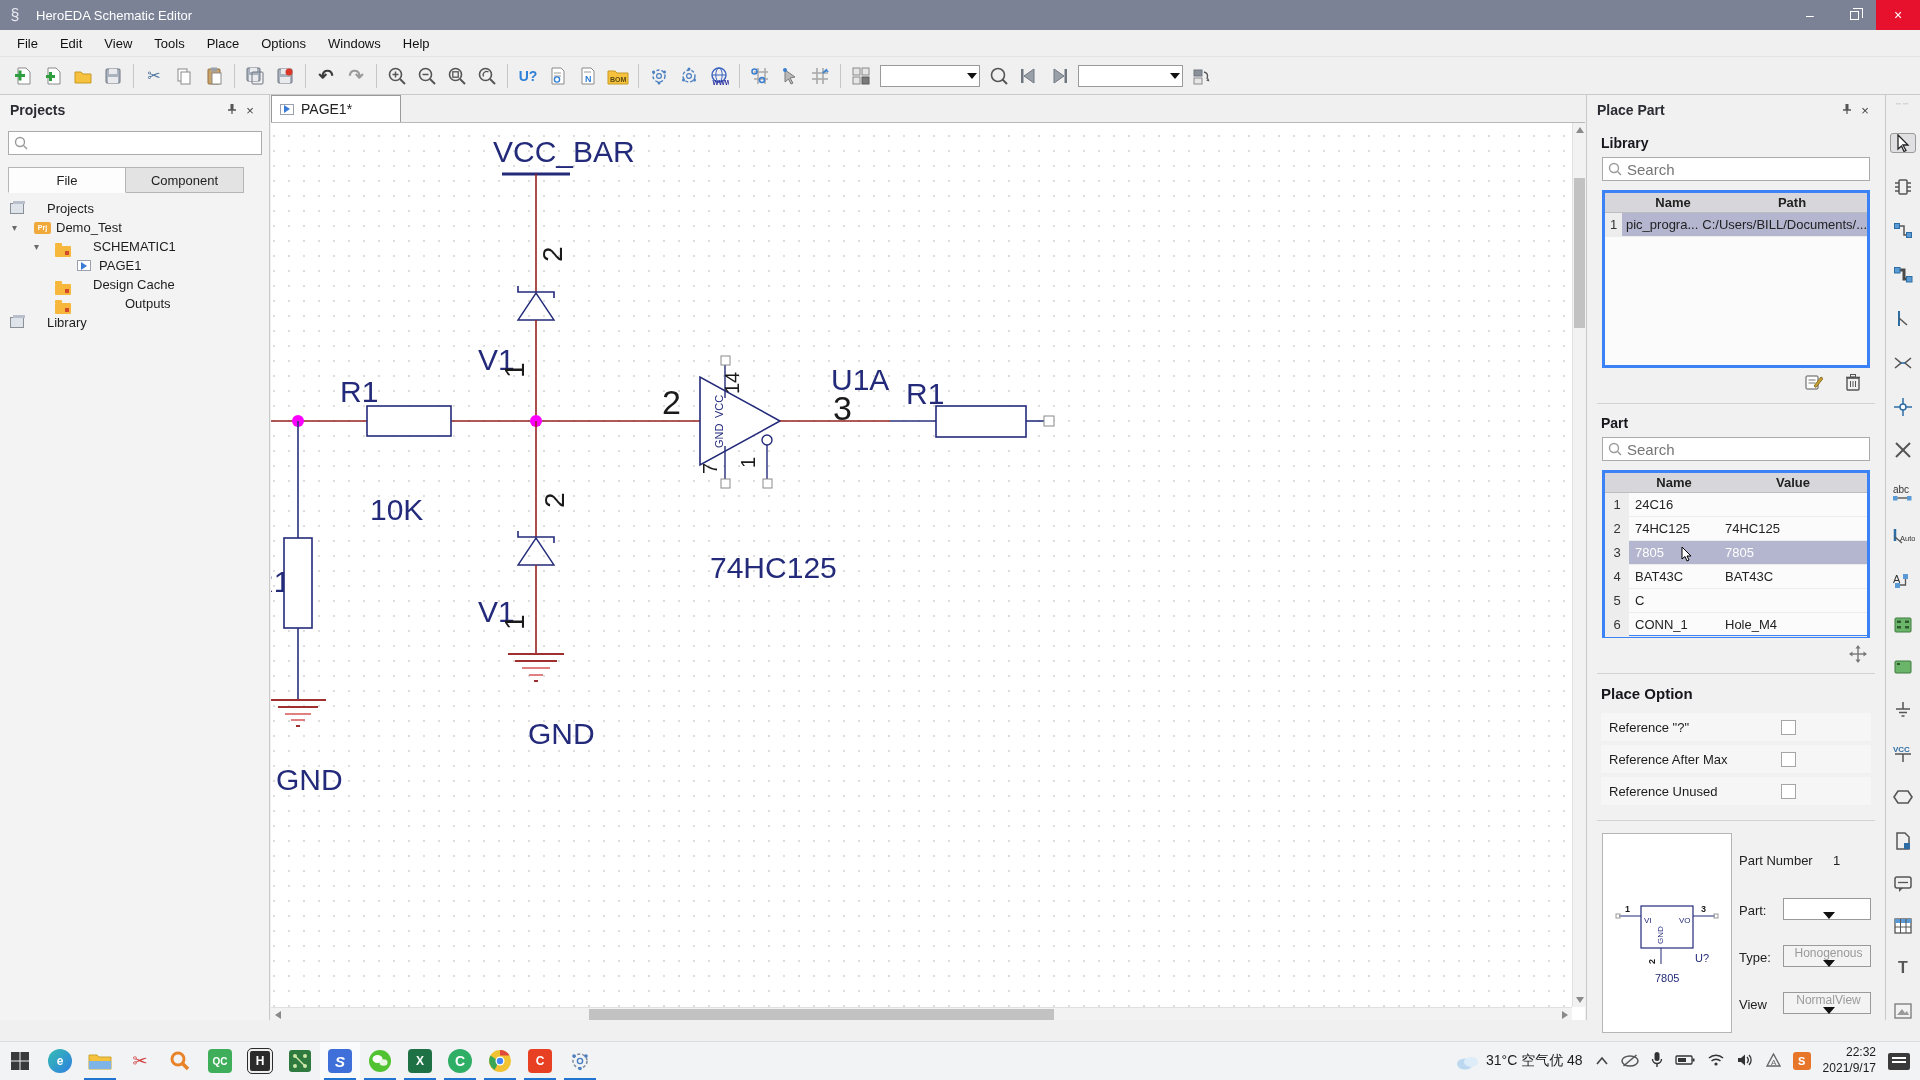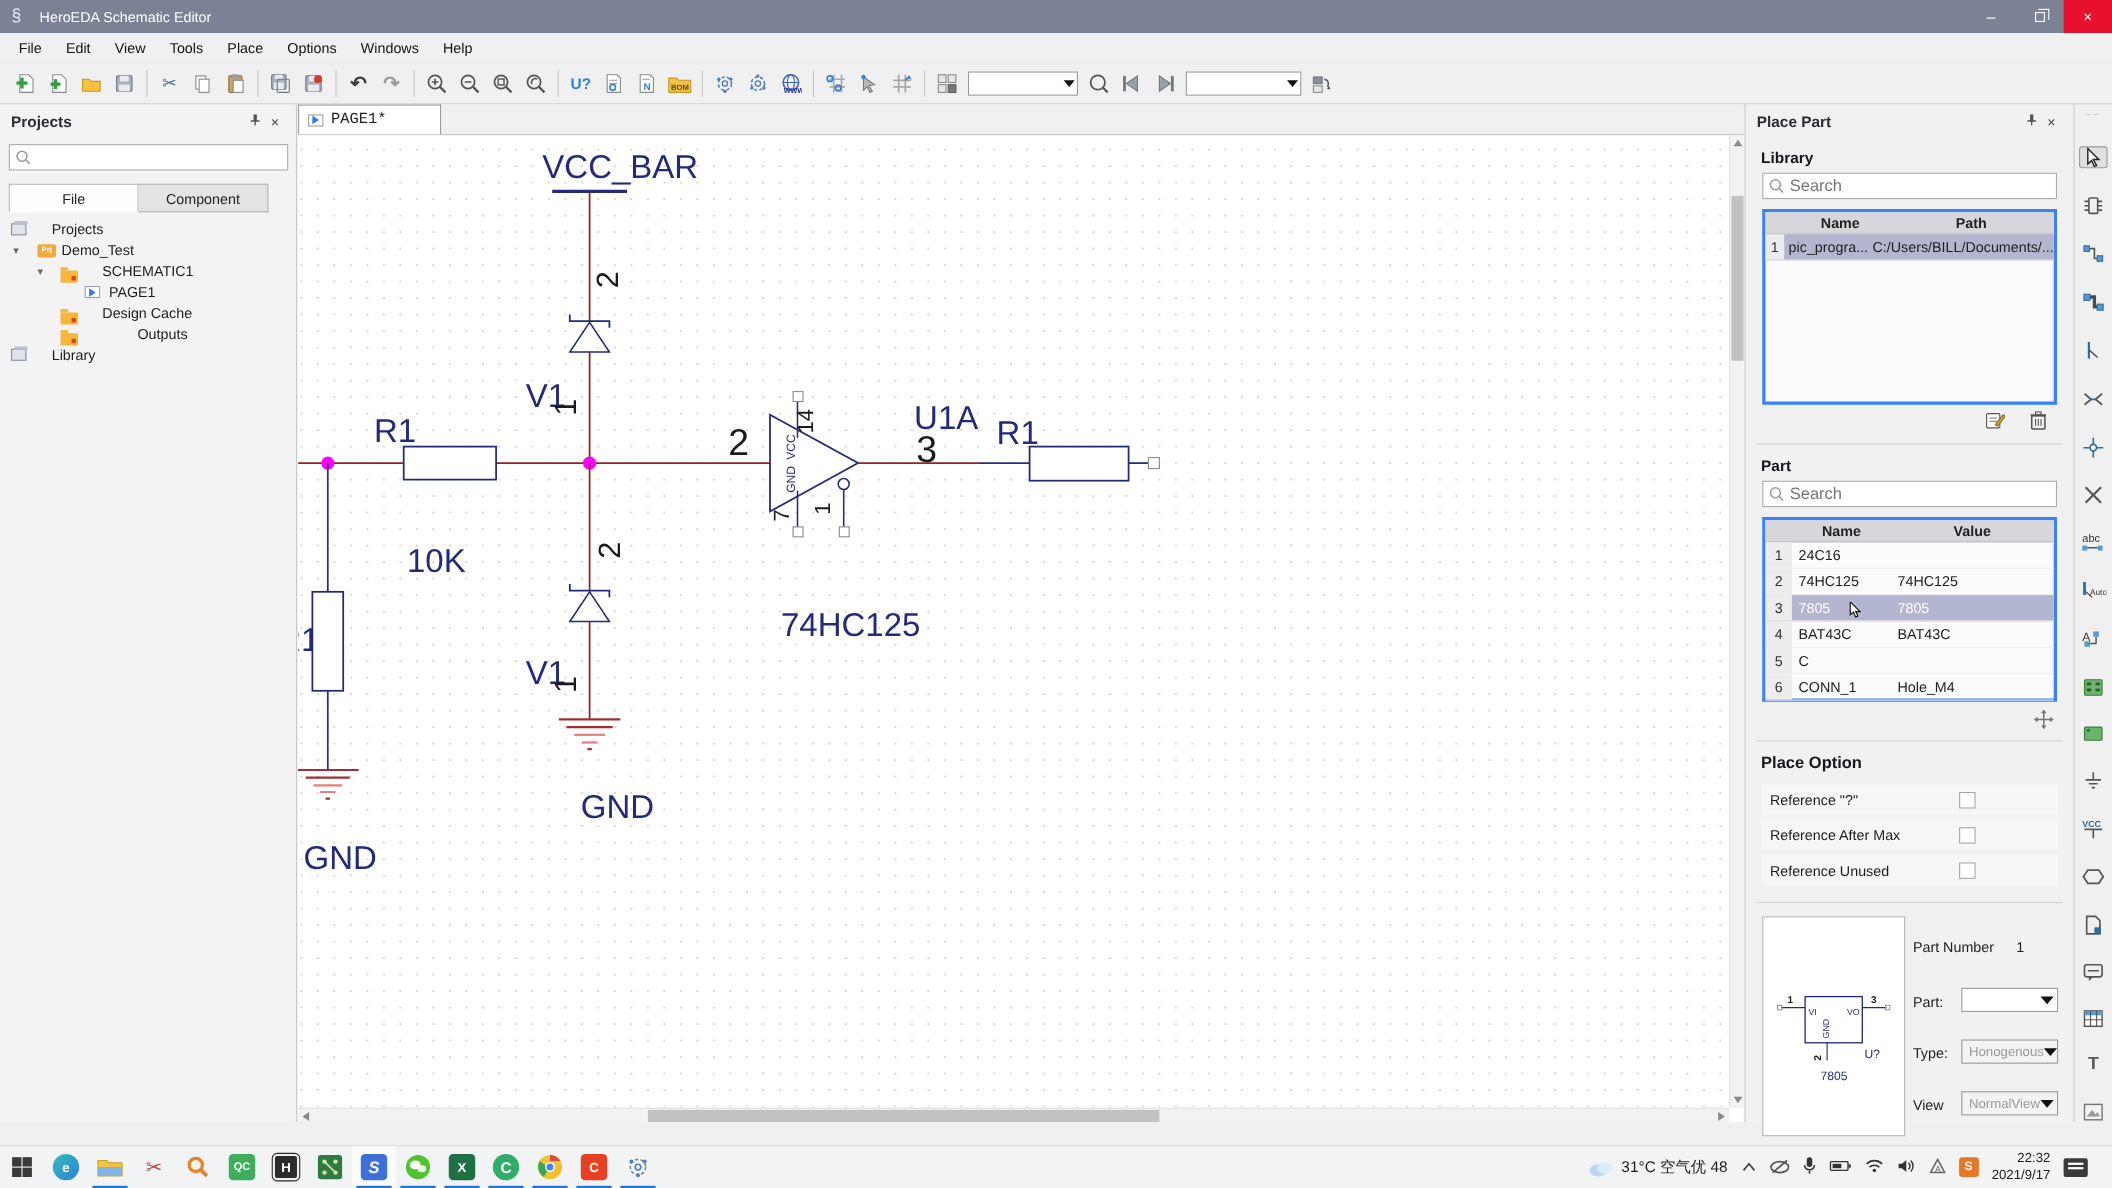--- a/index.html
+++ b/index.html
@@ -52,21 +52,21 @@
   .folder:after { content:""; position:absolute; right:2px; bottom:2px; width:4px; height:4px; background:#d24a2a; }
   .stackicon { width:14px; height:11px; border:1px solid #8a8f9a; background:#dfe3ea; position:relative; }
   .stackicon:before { content:""; position:absolute; left:2px; top:-3px; width:12px; height:3px; background:#b9c0cc; }
   .prjicon { width:17px; height:12px; background:#f2a93b; border-radius:2px; color:#fff; font-size:7px; display:flex; align-items:center; justify-content:center; font-weight:bold; }
   .pageicon { width:14px; height:11px; background:#fff; border:1px solid #9aa0ad; display:flex; align-items:center; justify-content:center; }
   .pageicon:before { content:""; width:0; height:0; border-left:6px solid #3a7bd5; border-top:4px solid transparent; border-bottom:4px solid transparent; }
 
   
   .editor { position:absolute; left:271px; top:95px; width:1314px; height:925px; background:#f0f0f0; }
   .tabbar { height:28px; background:#f0f0f0; border-bottom:1px solid #b9b9b9; display:flex; align-items:flex-end; }
-  .doctab { height:27px; background:#fff; border:1px solid #9a9a9a; border-bottom:none; display:flex; align-items:center; padding:0 33px 0 8px; gap:7px; font-size:14px; min-width:130px;font-family:Liberation Mono, monospace; }
+  .doctab { height:27px; background:#fff; border:1px solid #9a9a9a; border-bottom:none; display:flex; align-items:center; padding:0 33px 0 8px; gap:7px; font-size:14px; min-width:130px; }
   .canvas { position:absolute; left:0; top:28px; right:0; bottom:0; background:#fff; }
   .canvas svg.schematic { position:absolute; left:0; top:0; width:1301px; height:884px; }
   .vscroll { position:absolute; right:0; top:0; width:13px; bottom:13px; background:#f2f2f2; border-left:1px solid #e0e0e0; }
   .vthumb { position:absolute; left:1px; width:11px; background:#c2c2c2; }
   .hscroll { position:absolute; left:0; bottom:0; right:13px; height:13px; background:#f2f2f2; border-top:1px solid #e0e0e0; }
   .hthumb { position:absolute; top:1px; height:11px; background:#c2c2c2; }
   .sarrow { position:absolute; width:0; height:0; }
 
   
   .placepart { position:absolute; left:1586px; top:95px; width:298px; height:925px; background:#f1f1f2; border-left:1px solid #c9c9c9; font-size:13px; }
@@ -76,21 +76,21 @@
   .pp-tr { display:flex; height:24px; align-items:center; border-bottom:1px solid #ededee; }
   .pp-th { display:flex; height:20px; align-items:center; background:#d7d7db; font-weight:bold; border-bottom:1px solid #bdbdbf; }
   .cell-num { width:24px; text-align:center; color:#333; background:#ededee; align-self:stretch; display:flex; align-items:center; justify-content:center; }
   .pp-th .cell-num { background:#d7d7db; }
   .pp-tr.sel { background:#b3b6ce; color:#fff; }
   .pp-tr.sel .cell-num { background:#ededee; color:#333; }
   .divider { position:absolute; left:10px; width:278px; height:1px; background:#d2d2d4; }
   .checkbox { width:15px; height:15px; border:1px solid #a5a5a5; background:#fff; }
   .optrow { position:absolute; left:14px; width:270px; height:28px; display:flex; align-items:center; background:#f6f6f7; }
   .optrow .olabel { flex:1; padding-left:8px; color:#1c1c1c; }
-  .ppcombo { position:absolute; height:22px; width:88px; background:#fff; border:1px solid #9a9a9a; display:flex; align-items:center; justify-content:space-between; padding:0 3px 0 6px; font-size:12px; }
+  .ppcombo { position:absolute; height:22px; width:88px; background:#fff; border:1px solid #9a9a9a; display:flex; align-items:center; justify-content:space-between; padding:0 3px 0 6px; font-size:12px;flex-direction:column; }
   .ppcombo.disabled { color:#9a9a9a; background:#f3f3f3; }
   .ppcombo .arr { width:0; height:0; border-left:6px solid transparent; border-right:6px solid transparent; border-top:7px solid #111; }
   .previewbox { position:absolute; left:15px; top:838px; width:130px; height:168px; background:#fff; border:1px solid #b5b5b5; }
 
   
   .righttools { position:absolute; left:1885px; top:95px; width:35px; height:925px; background:#f0f0f0; border-left:1px solid #c9c9c9; display:flex; flex-direction:column; align-items:center; padding-top:4px; }
   .dragdots { color:#b0b0b0; font-size:9px; letter-spacing:2px; height:10px; }
   .rt { width:26px; height:26px; margin-top:24px; display:flex; align-items:center; justify-content:center; border-radius:3px; }
   .rt.active { background:#e0e0e2; border:1px solid #9a9a9a; }
 
@@ -99,21 +99,21 @@
   .statusbar .sfield { padding:0 18px; border-left:1px solid #d8d8d8; height:100%; display:flex; align-items:center; }
 
   
   .taskbar { position:absolute; left:0; top:1041px; width:1920px; height:39px; background:#f1f3f4; border-top:1px solid #dadcdd; display:flex; align-items:center; }
   .apps { display:flex; height:39px; }
   .appcell { width:40px; height:39px; display:flex; align-items:center; justify-content:center; position:relative; }
   .appcell.running:after { content:""; position:absolute; bottom:0; left:4px; width:32px; height:3px; background:#1f75cf; }
   .appcell.active { background:#fafbfc; }
   .sq { width:24px; height:24px; border-radius:4px; display:flex; align-items:center; justify-content:center; color:#fff; font-weight:bold; font-size:12px; }
   .circ { border-radius:50%; }
-  .tray { margin-left:auto; display:flex; align-items:center; gap:12px; padding-right:22px; font-size:14px; color:#1c1c1c; }
+  .tray { margin-left:auto; display:flex; align-items:center; gap:12px; padding-right:10px; font-size:14px; color:#1c1c1c; }
   .tray .titem { display:flex; align-items:center; gap:6px; }
   .clock { text-align:right; font-size:12px; line-height:1.3; }
   .notif { width:22px; height:17px; background:#3a3a3a; border-radius:2px; position:relative; }
   .notif:before { content:""; position:absolute; left:4px; top:4px; width:14px; height:2px; background:#fff; box-shadow:0 4px 0 #fff; }
 </style>
 </head>
 <body>
 
 <div class="app">
 

